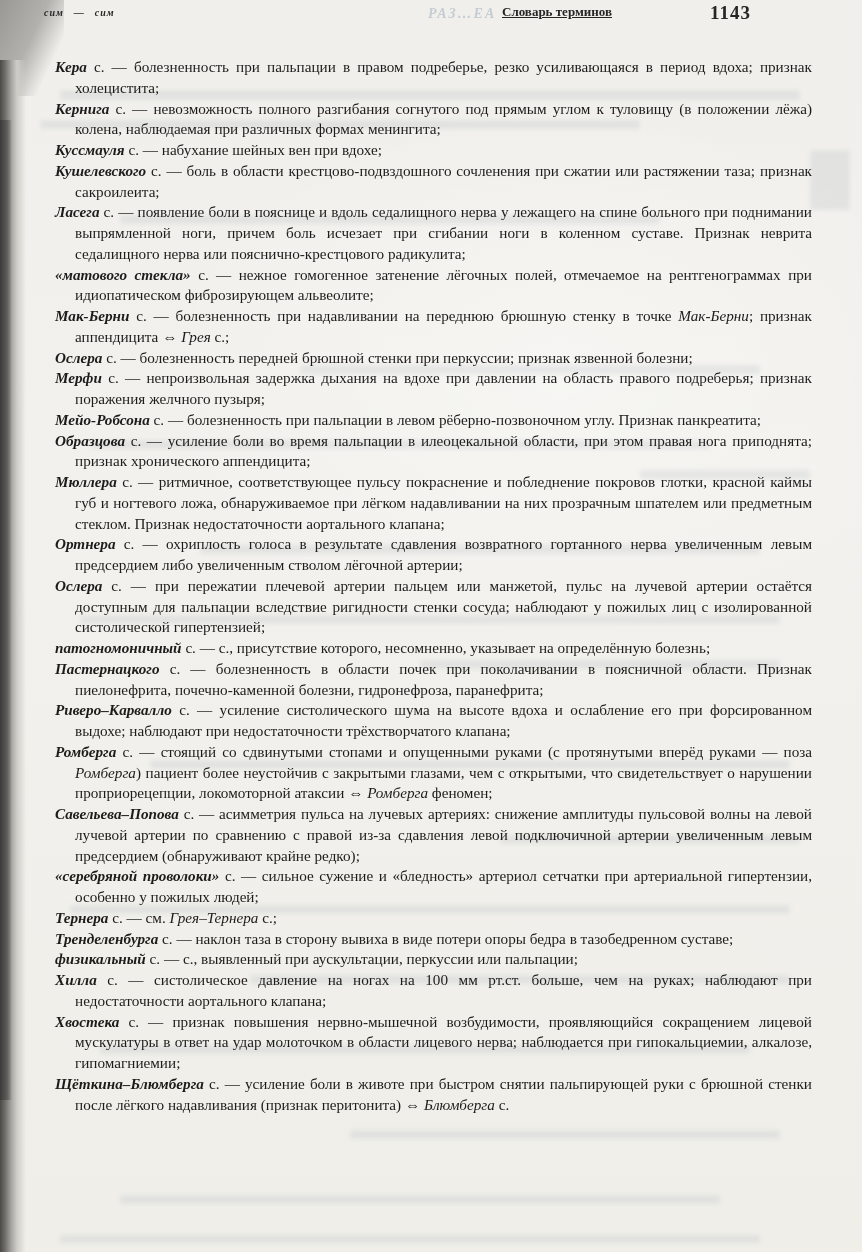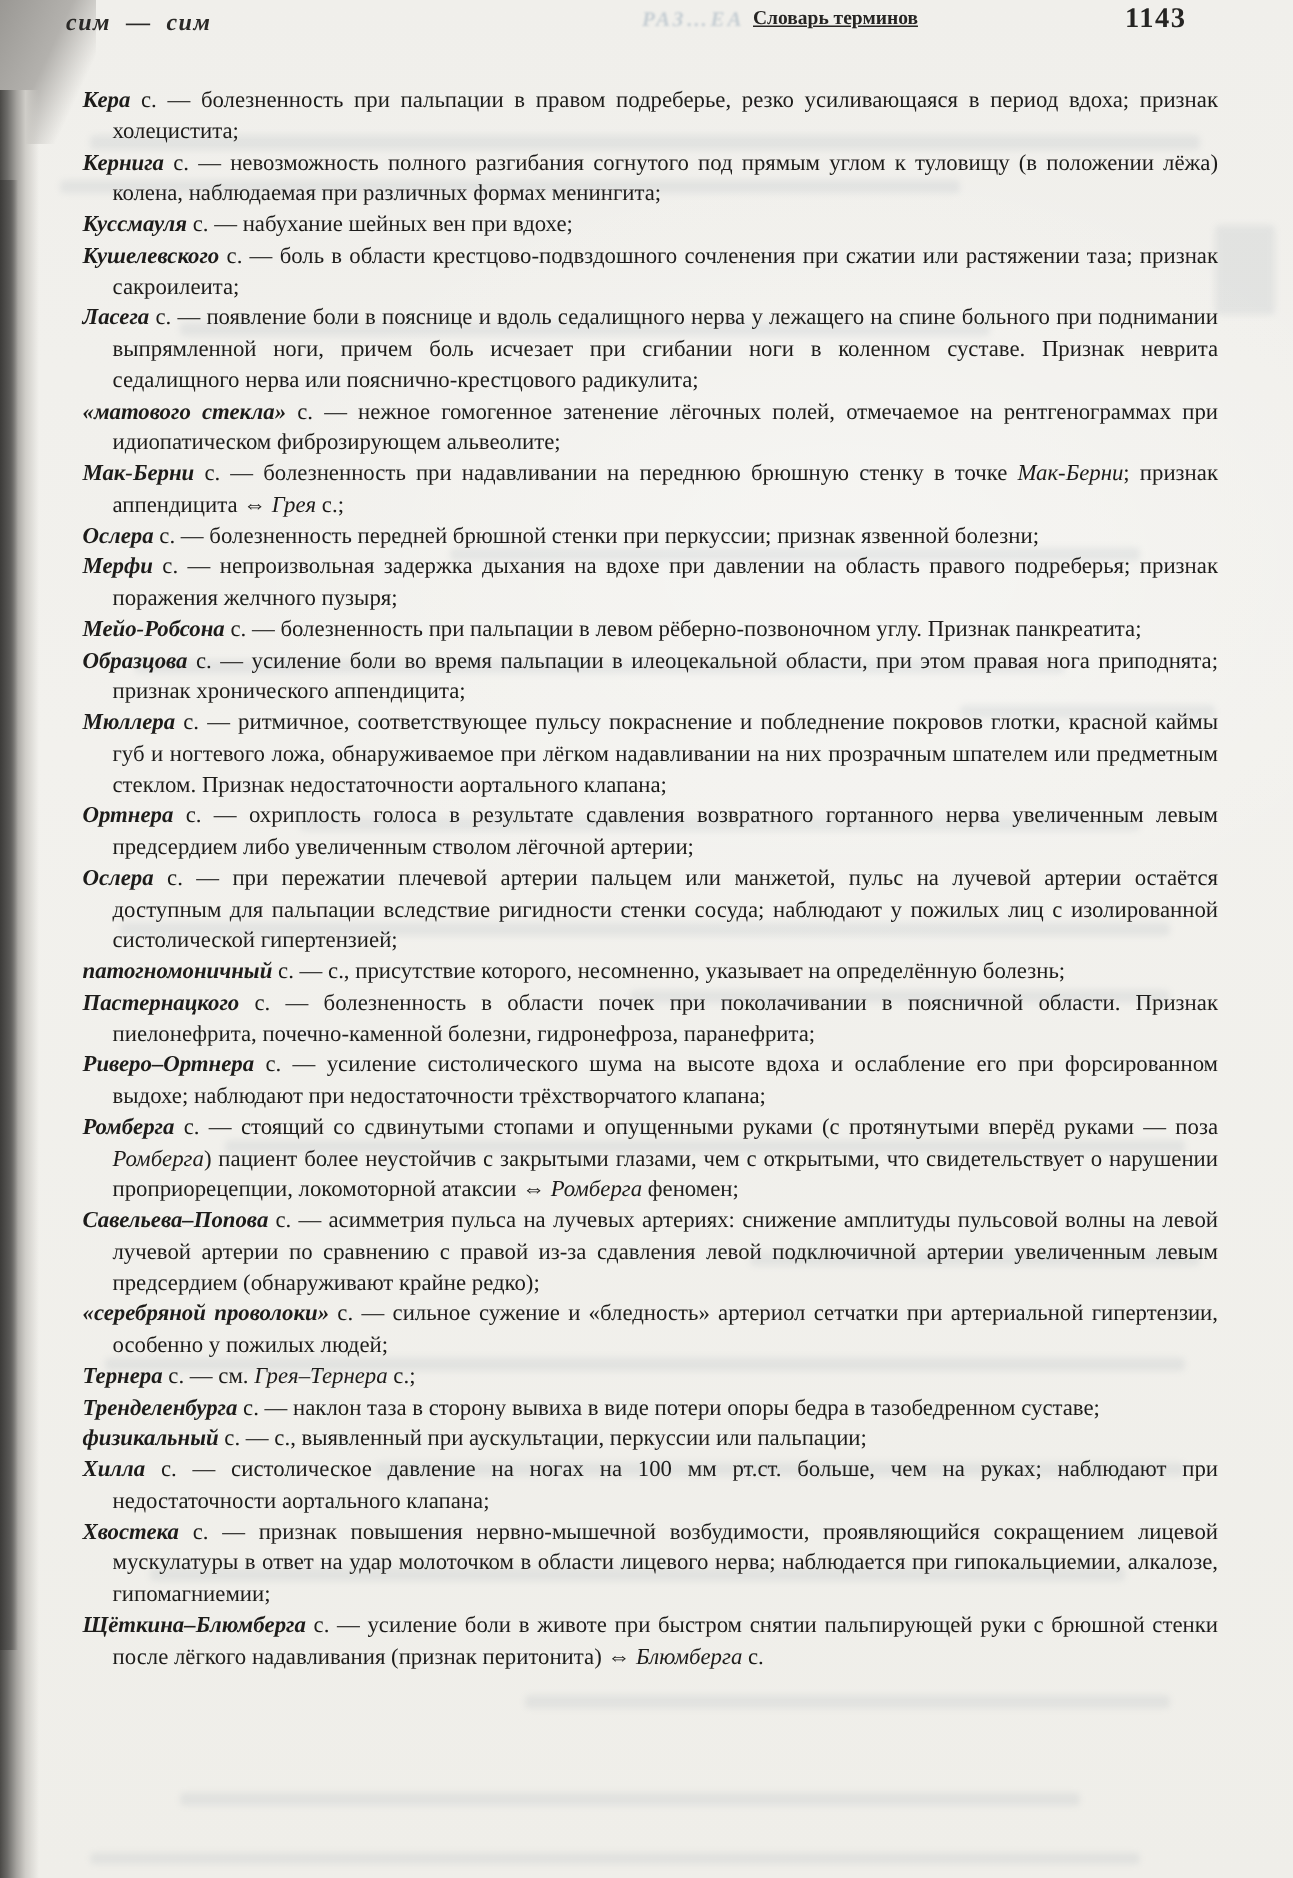--- a/index.html
+++ b/index.html
@@ -34,36 +34,36 @@
   .ghost{
     position:absolute;
     background:#8d99a4;
     opacity:0.14;border-radius:3px;
     filter:blur(2px);
     z-index:0;
   }
   .header{position:absolute;left:0;top:0;width:100%;height:40px;z-index:3;}
   .running-head{
     position:absolute;left:44px;top:7px;
-    font-weight:bold;font-style:italic;font-size:16px;color:#2a2927;
+    font-weight:bold;font-style:italic;font-size:10px;color:#2a2927;
     letter-spacing:1px;
   }
   .running-head .dash{margin:0 10px;font-style:normal;}
   .head-title{
     position:absolute;left:502px;top:4px;
     font-weight:bold;font-size:13px;color:#262523;text-decoration:underline;
   }
   .head-ghost{
     position:absolute;left:428px;top:6px;
     font-weight:bold;font-style:italic;font-size:14px;
     color:rgba(125,150,170,0.38);filter:blur(0.6px);
     letter-spacing:2px;
   }
   .page-number{
-    position:absolute;left:750px;top:2px;
+    position:absolute;left:710px;top:2px;
     font-weight:bold;font-size:19px;color:#262523;letter-spacing:1px;
   }
   .body-text{
     position:absolute;left:55px;top:57px;width:757px;z-index:3;
     font-size:15.2px;line-height:20.75px;color:#1d1c1a;
     text-align:justify;
   }
   p.entry{
     margin:0;padding-left:20px;text-indent:-20px;
   }
@@ -98,21 +98,21 @@
       <p class="entry"><span class="term">Мак-Берни</span><span class="abbrev"> с. — </span><span class="seg-r">болезненность при надавливании на переднюю брюшную стенку в точке </span><span class="seg-i">Мак-Берни</span><span class="seg-r">; признак аппендицита ⇔ </span><span class="seg-i">Грея</span><span class="seg-r"> с.;</span></p>
       <p class="entry"><span class="term">Ослера</span><span class="abbrev"> с. — </span><span class="seg-r">болезненность передней брюшной стенки при перкуссии; признак язвенной болезни;</span></p>
       <p class="entry"><span class="term">Мерфи</span><span class="abbrev"> с. — </span><span class="seg-r">непроизвольная задержка дыхания на вдохе при давлении на область правого подреберья; признак поражения желчного пузыря;</span></p>
       <p class="entry"><span class="term">Мейо-Робсона</span><span class="abbrev"> с. — </span><span class="seg-r">болезненность при пальпации в левом рёберно-позвоночном углу. Признак панкреатита;</span></p>
       <p class="entry"><span class="term">Образцова</span><span class="abbrev"> с. — </span><span class="seg-r">усиление боли во время пальпации в илеоцекальной области, при этом правая нога приподнята; признак хронического аппендицита;</span></p>
       <p class="entry"><span class="term">Мюллера</span><span class="abbrev"> с. — </span><span class="seg-r">ритмичное, соответствующее пульсу покраснение и побледнение покровов глотки, красной каймы губ и ногтевого ложа, обнаруживаемое при лёгком надавливании на них прозрачным шпателем или предметным стеклом. Признак недостаточности аортального клапана;</span></p>
       <p class="entry"><span class="term">Ортнера</span><span class="abbrev"> с. — </span><span class="seg-r">охриплость голоса в результате сдавления возвратного гортанного нерва увеличенным левым предсердием либо увеличенным стволом лёгочной артерии;</span></p>
       <p class="entry"><span class="term">Ослера</span><span class="abbrev"> с. — </span><span class="seg-r">при пережатии плечевой артерии пальцем или манжетой, пульс на лучевой артерии остаётся доступным для пальпации вследствие ригидности стенки сосуда; наблюдают у пожилых лиц с изолированной систолической гипертензией;</span></p>
       <p class="entry"><span class="term">патогномоничный</span><span class="abbrev"> с. — </span><span class="seg-r">с., присутствие которого, несомненно, указывает на определённую болезнь;</span></p>
       <p class="entry"><span class="term">Пастернацкого</span><span class="abbrev"> с. — </span><span class="seg-r">болезненность в области почек при поколачивании в поясничной области. Признак пиелонефрита, почечно-каменной болезни, гидронефроза, паранефрита;</span></p>
-      <p class="entry"><span class="term">Риверо–Ортнера</span><span class="abbrev"> с. — </span><span class="seg-r">усиление систолического шума на высоте вдоха и ослабление его при форсированном выдохе; наблюдают при недостаточности трёхстворчатого клапана;</span></p>
+      <p class="entry"><span class="term">Риверо–Карвалло</span><span class="abbrev"> с. — </span><span class="seg-r">усиление систолического шума на высоте вдоха и ослабление его при форсированном выдохе; наблюдают при недостаточности трёхстворчатого клапана;</span></p>
       <p class="entry"><span class="term">Ромберга</span><span class="abbrev"> с. — </span><span class="seg-r">стоящий со сдвинутыми стопами и опущенными руками (с протянутыми вперёд руками — поза </span><span class="seg-i">Ромберга</span><span class="seg-r">) пациент более неустойчив с закрытыми глазами, чем с открытыми, что свидетельствует о нарушении проприорецепции, локомоторной атаксии ⇔ </span><span class="seg-i">Ромберга</span><span class="seg-r"> феномен;</span></p>
       <p class="entry"><span class="term">Савельева–Попова</span><span class="abbrev"> с. — </span><span class="seg-r">асимметрия пульса на лучевых артериях: снижение амплитуды пульсовой волны на левой лучевой артерии по сравнению с правой из-за сдавления левой подключичной артерии увеличенным левым предсердием (обнаруживают крайне редко);</span></p>
       <p class="entry"><span class="term">«серебряной проволоки»</span><span class="abbrev"> с. — </span><span class="seg-r">сильное сужение и «бледность» артериол сетчатки при артериальной гипертензии, особенно у пожилых людей;</span></p>
       <p class="entry"><span class="term">Тернера</span><span class="abbrev"> с. — </span><span class="seg-r">см. </span><span class="seg-i">Грея–Тернера</span><span class="seg-r"> с.;</span></p>
       <p class="entry"><span class="term">Тренделенбурга</span><span class="abbrev"> с. — </span><span class="seg-r">наклон таза в сторону вывиха в виде потери опоры бедра в тазобедренном суставе;</span></p>
       <p class="entry"><span class="term">физикальный</span><span class="abbrev"> с. — </span><span class="seg-r">с., выявленный при аускультации, перкуссии или пальпации;</span></p>
       <p class="entry"><span class="term">Хилла</span><span class="abbrev"> с. — </span><span class="seg-r">систолическое давление на ногах на 100 мм рт.ст. больше, чем на руках; наблюдают при недостаточности аортального клапана;</span></p>
       <p class="entry"><span class="term">Хвостека</span><span class="abbrev"> с. — </span><span class="seg-r">признак повышения нервно-мышечной возбудимости, проявляющийся сокращением лицевой мускулатуры в ответ на удар молоточком в области лицевого нерва; наблюдается при гипокальциемии, алкалозе, гипомагниемии;</span></p>
       <p class="entry"><span class="term">Щёткина–Блюмберга</span><span class="abbrev"> с. — </span><span class="seg-r">усиление боли в животе при быстром снятии пальпирующей руки с брюшной стенки после лёгкого надавливания (признак перитонита) ⇔ </span><span class="seg-i">Блюмберга</span><span class="seg-r"> с.</span></p>
     </div>

